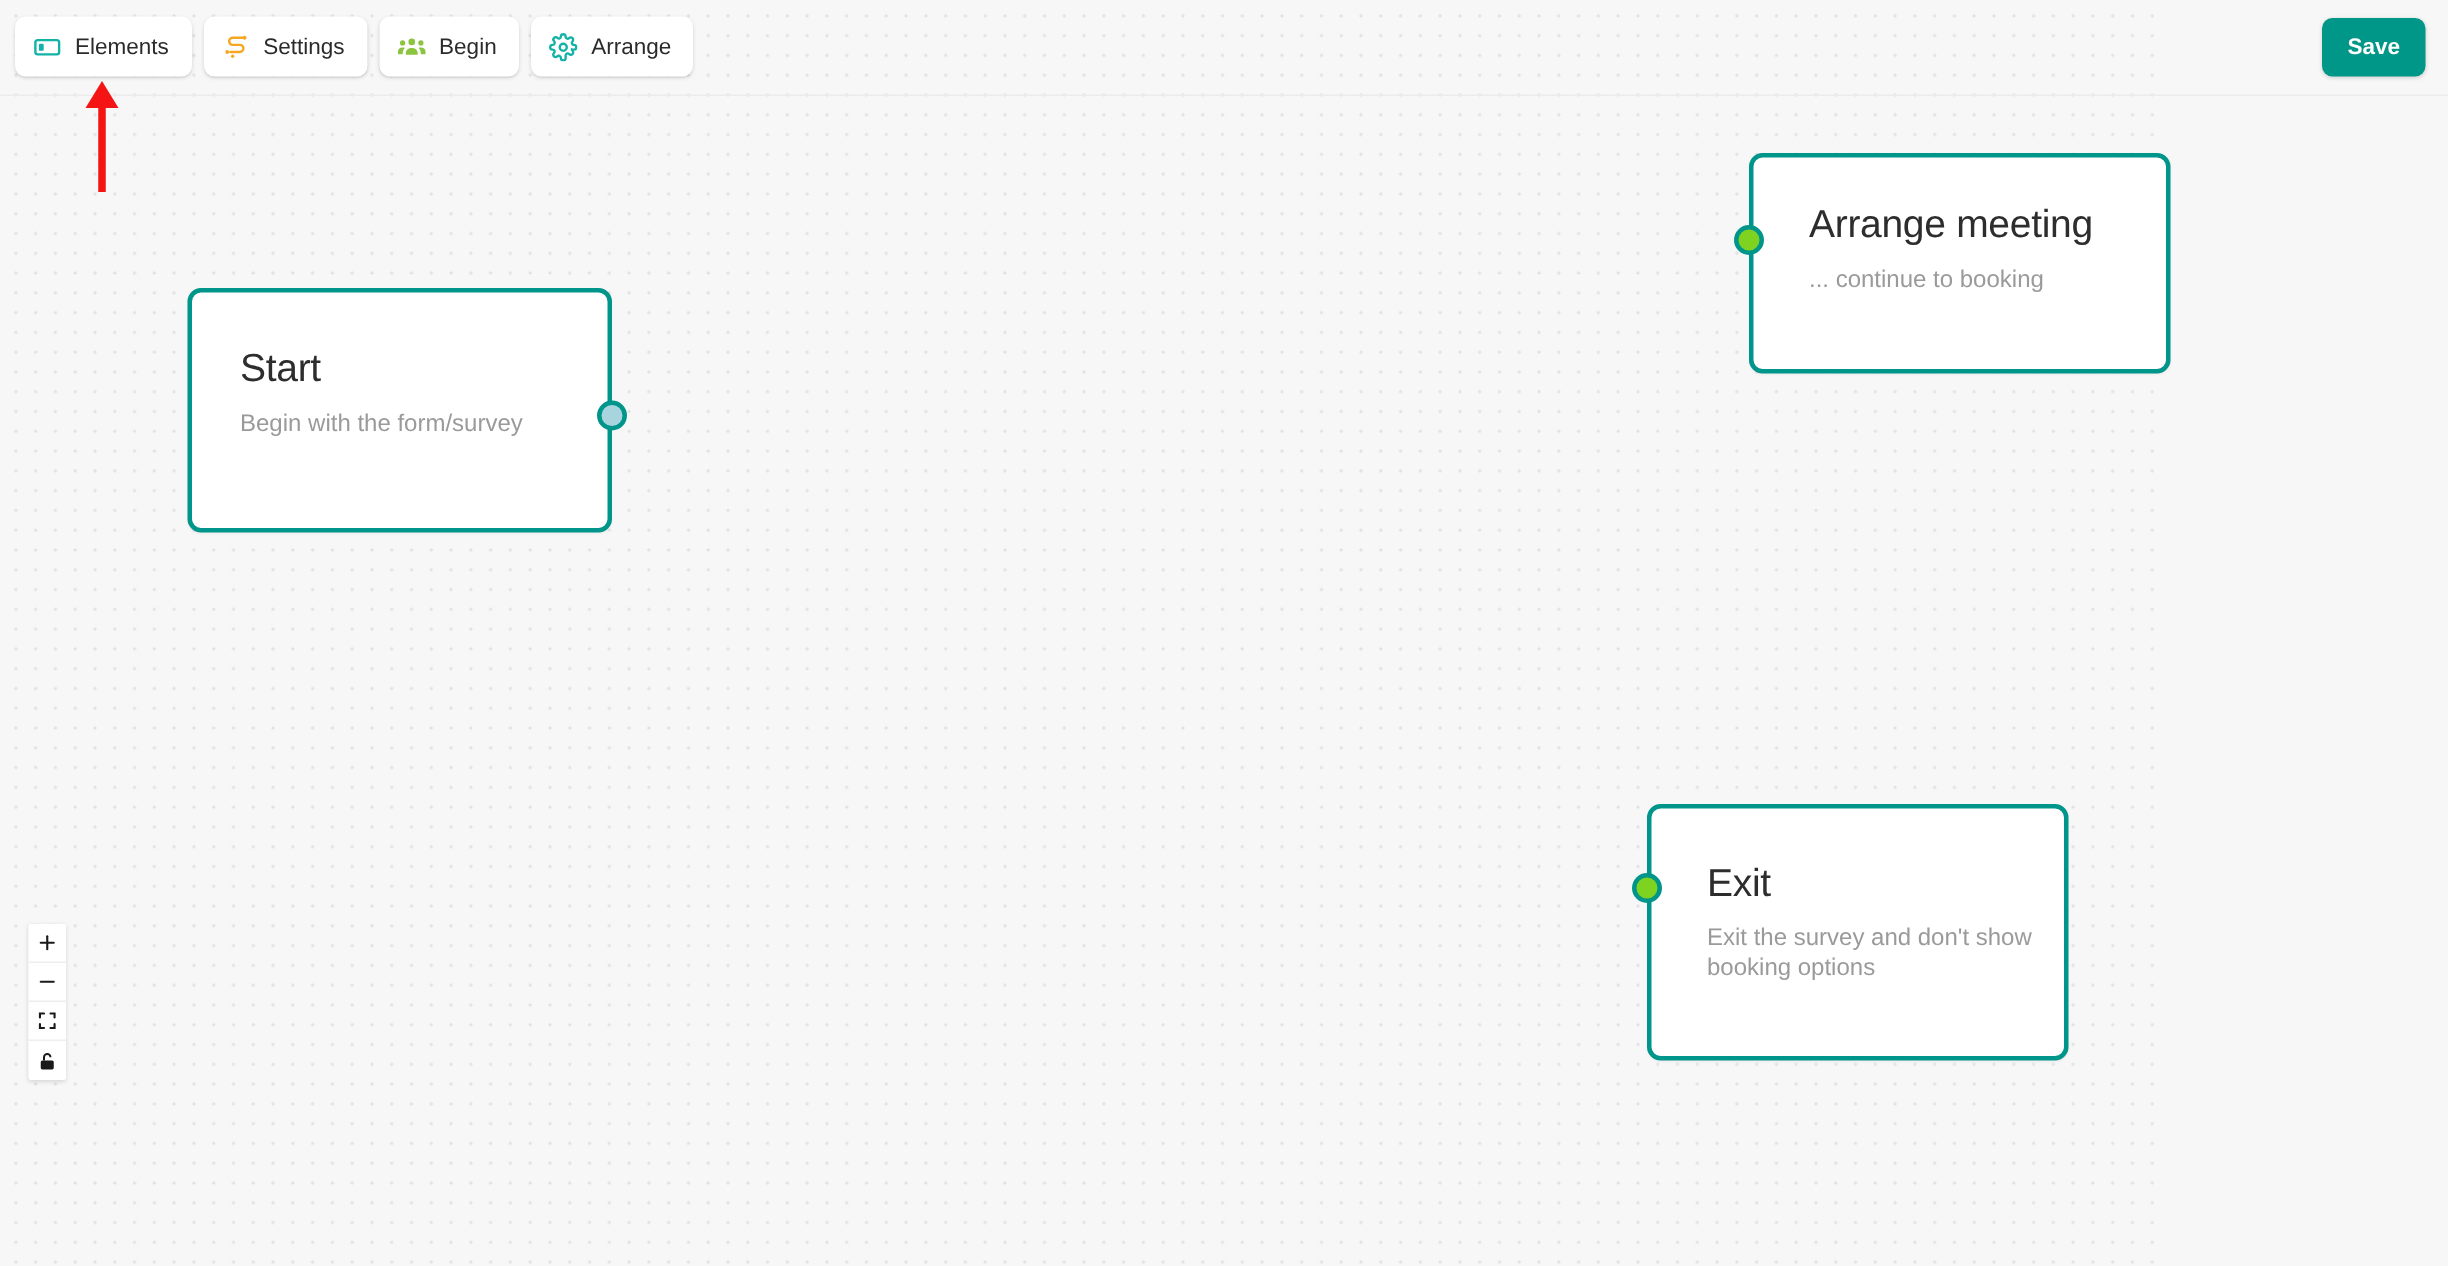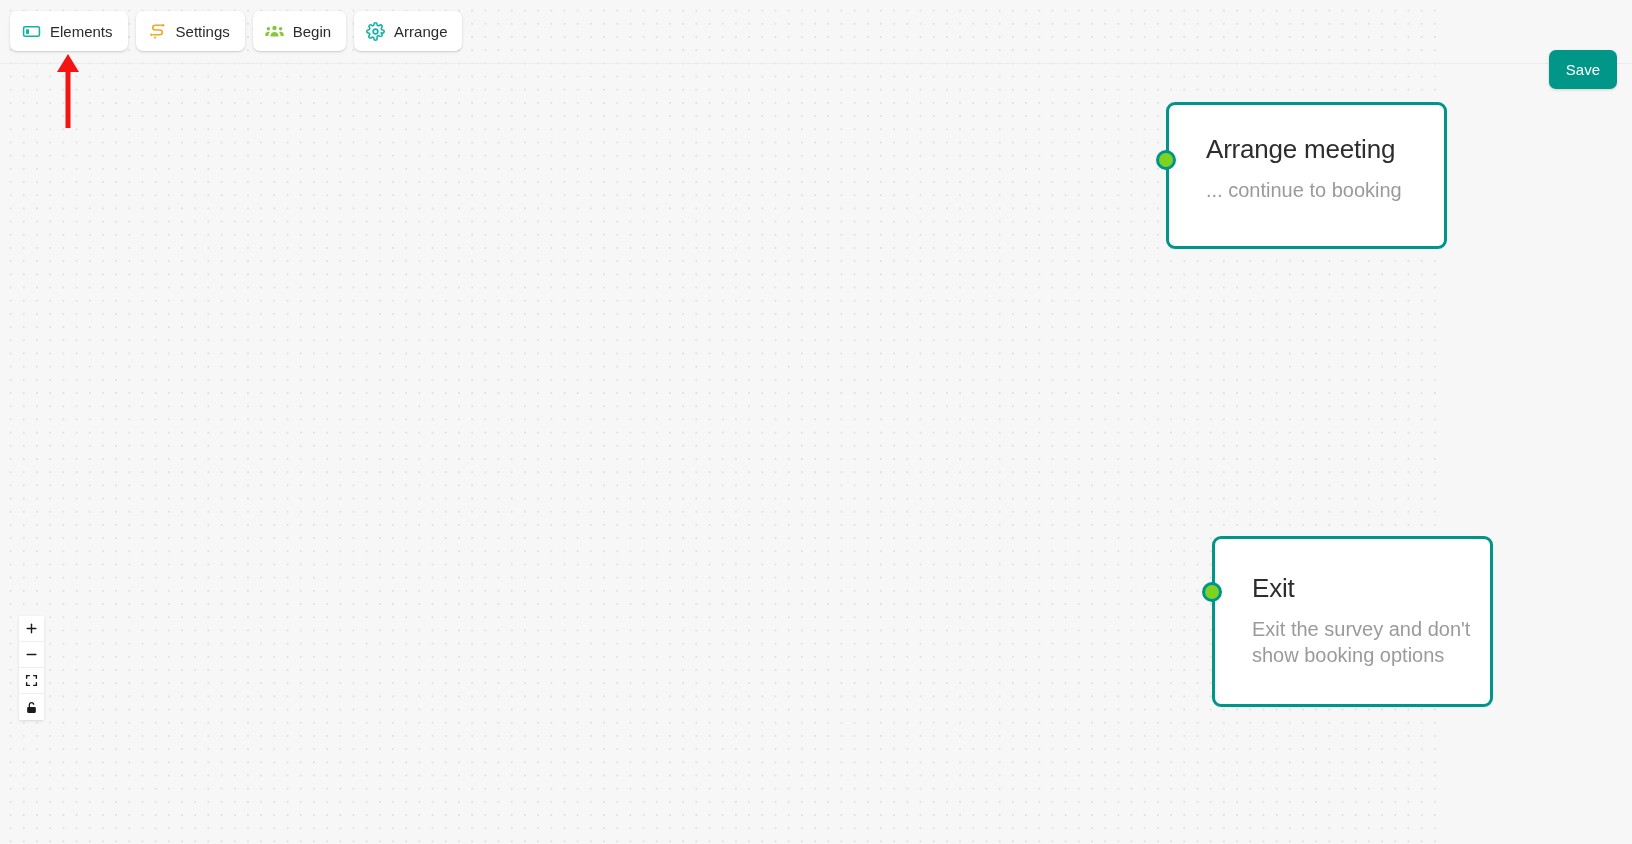--- a/index.html
+++ b/index.html
@@ -77,25 +77,24 @@
     right: 15px;
     top: 12px;
     height: 39px;
     padding: 0 17px;
     background: #009688;
     color: #ffffff;
     border: none;
     border-radius: 7px;
     font-family: "Liberation Sans", sans-serif;
     font-size: 15px;
-    font-weight: normal;
+    font-weight: bold;
     cursor: pointer;
     box-shadow: 0 1px 3px rgba(0,0,0,0.16);
     pointer-events: auto;
-    margin-top: 38px;
   }
 
   
   .node {
     position: absolute;
     background: #ffffff;
     border: 3px solid #00958a;
     border-radius: 9px;
     box-shadow: 0 1px 2px rgba(0,0,0,0.04);
   }
@@ -103,29 +102,29 @@
   .node-title {
     font-size: 26px;
     font-weight: normal;
     color: #2d2d2d;
     letter-spacing: -0.2px;
     line-height: 1.1;
   }
 
   .node-sub {
     margin-top: 13px;
-    font-size: 20px;
+    font-size: 16px;
     color: #9a9a9a;
     line-height: 1.3;
     max-width: 220px;
   }
 
   #node-start { left: 125px; top: 192px; width: 283px; height: 163px; padding: 36px 0 0 32px; }
   #node-arrange { left: 1166px; top: 102px; width: 281px; height: 147px; padding: 30px 0 0 37px; }
-  #node-exit { left: 1212px; top: 536px; width: 281px; height: 171px; padding: 35px 0 0 37px; }
+  #node-exit { left: 1098px; top: 536px; width: 281px; height: 171px; padding: 35px 0 0 37px; }
 
   #node-arrange .node-sub,
   #node-exit .node-sub { max-width: 230px; }
 
   
   .handle {
     position: absolute;
     width: 20px;
     height: 20px;
     border-radius: 50%;
@@ -240,20 +239,25 @@
     </div>
 
     <button id="save-btn">Save</button>
   </div>
 
   <svg id="annotation-arrow" viewBox="0 0 24 74">
     <line x1="12" y1="74" x2="12" y2="14" stroke="#f41414" stroke-width="5"></line>
     <polygon points="12,0 23,18 1,18" fill="#f41414"></polygon>
   </svg>
 
+  <div class="node" id="node-start">
+    <div class="node-title">Start</div>
+    <div class="node-sub">Begin with the form/survey</div>
+    <div class="handle handle-source"></div>
+  </div>
 
   <div class="node" id="node-arrange">
     <div class="node-title">Arrange meeting</div>
     <div class="node-sub">... continue to booking</div>
     <div class="handle handle-target" id="handle-arrange"></div>
   </div>
 
   <div class="node" id="node-exit">
     <div class="node-title">Exit</div>
     <div class="node-sub">Exit the survey and don't show booking options</div>

